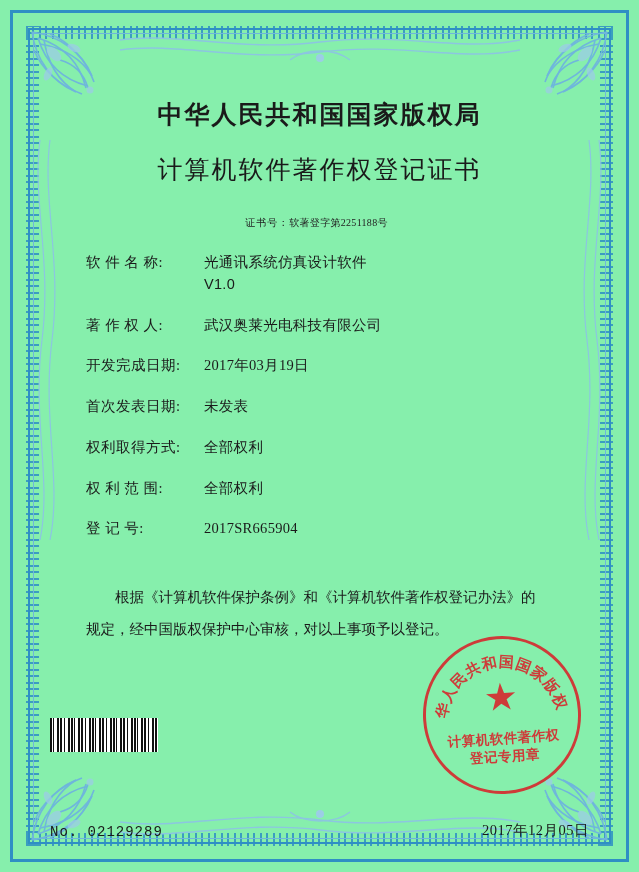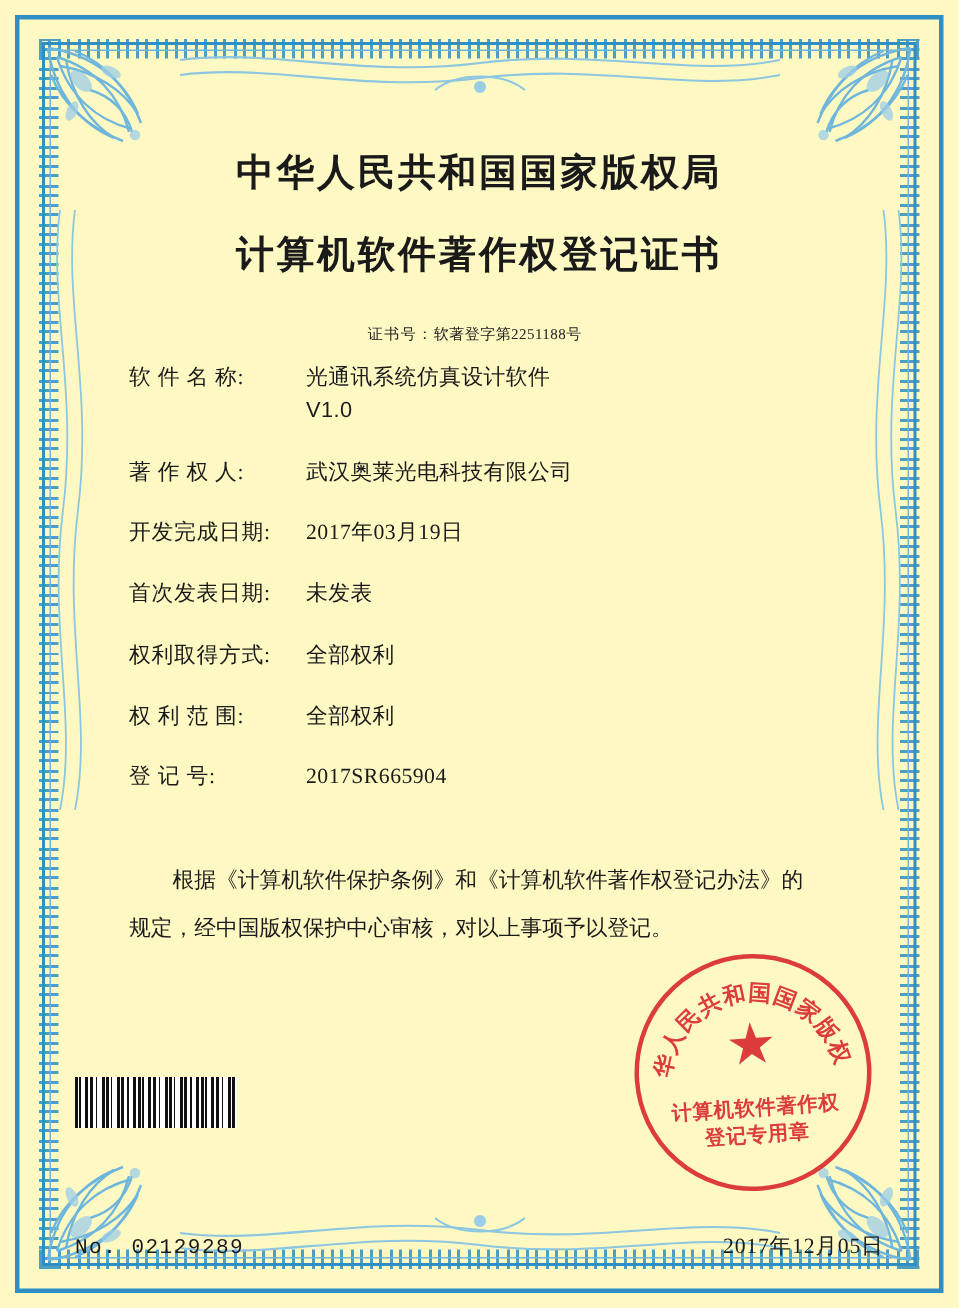--- a/index.html
+++ b/index.html
@@ -13,21 +13,21 @@
     font-family: "Liberation Serif", serif;
     color: #1a1a1a;
     overflow: hidden;
   }
 
   .certificate {
     position: relative;
     width: 639px;
     height: 872px;
     box-sizing: border-box;
-    background: #fef9c3;
+    background: #86efac;
   }
 
   
   .border-outer {
     position: absolute;
     left: 10px;
     top: 10px;
     right: 10px;
     bottom: 10px;
     border: 3px solid #2f8fc4;
@@ -127,38 +127,38 @@
     text-align: center;
     font-size: 25px;
     font-weight: bold;
     letter-spacing: 2px;
     font-family: "Liberation Serif", "DejaVu Serif", serif;
     margin-top: 12px;
   }
   .title-sub {
     text-align: center;
     font-size: 25px;
-    font-weight: bold;
+    font-weight: normal;
     letter-spacing: 2px;
     font-family: "Liberation Serif", "DejaVu Serif", serif;
     margin-top: 22px;
   }
 
   .cert-no {
     text-align: center;
     font-size: 10px;
     margin-top: 30px;
     padding-right: 6px;
     color: #222;
     letter-spacing: 0.3px;
   }
   .cert-no .lbl { letter-spacing: 1px; }
 
   .fields {
-    margin-top: 12px;
+    margin-top: 22px;
     padding-left: 14px;
   }
   .field-row {
     display: flex;
     align-items: flex-start;
     margin-bottom: 19px;
     font-size: 14.5px;
     line-height: 1.5;
   }
   .field-label {

